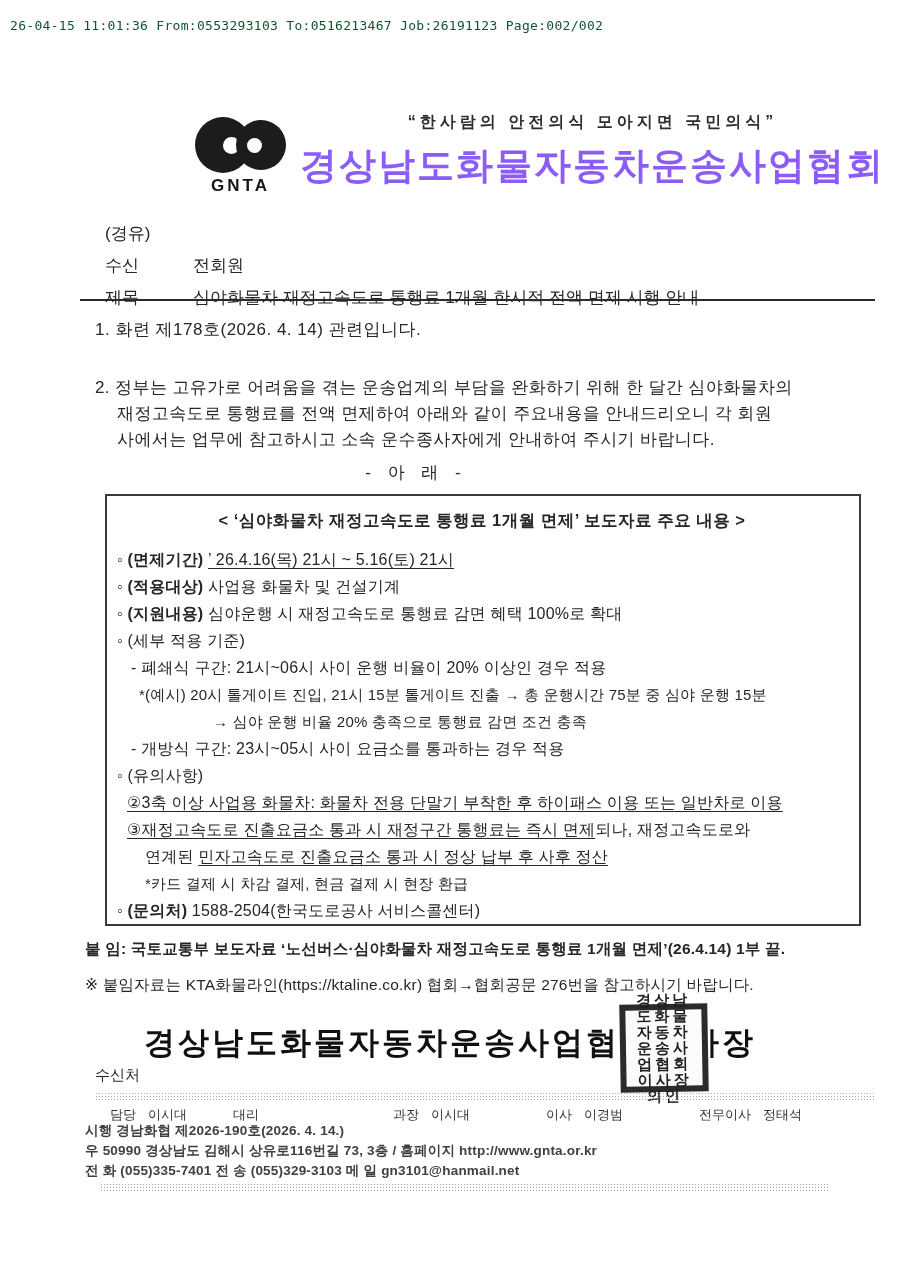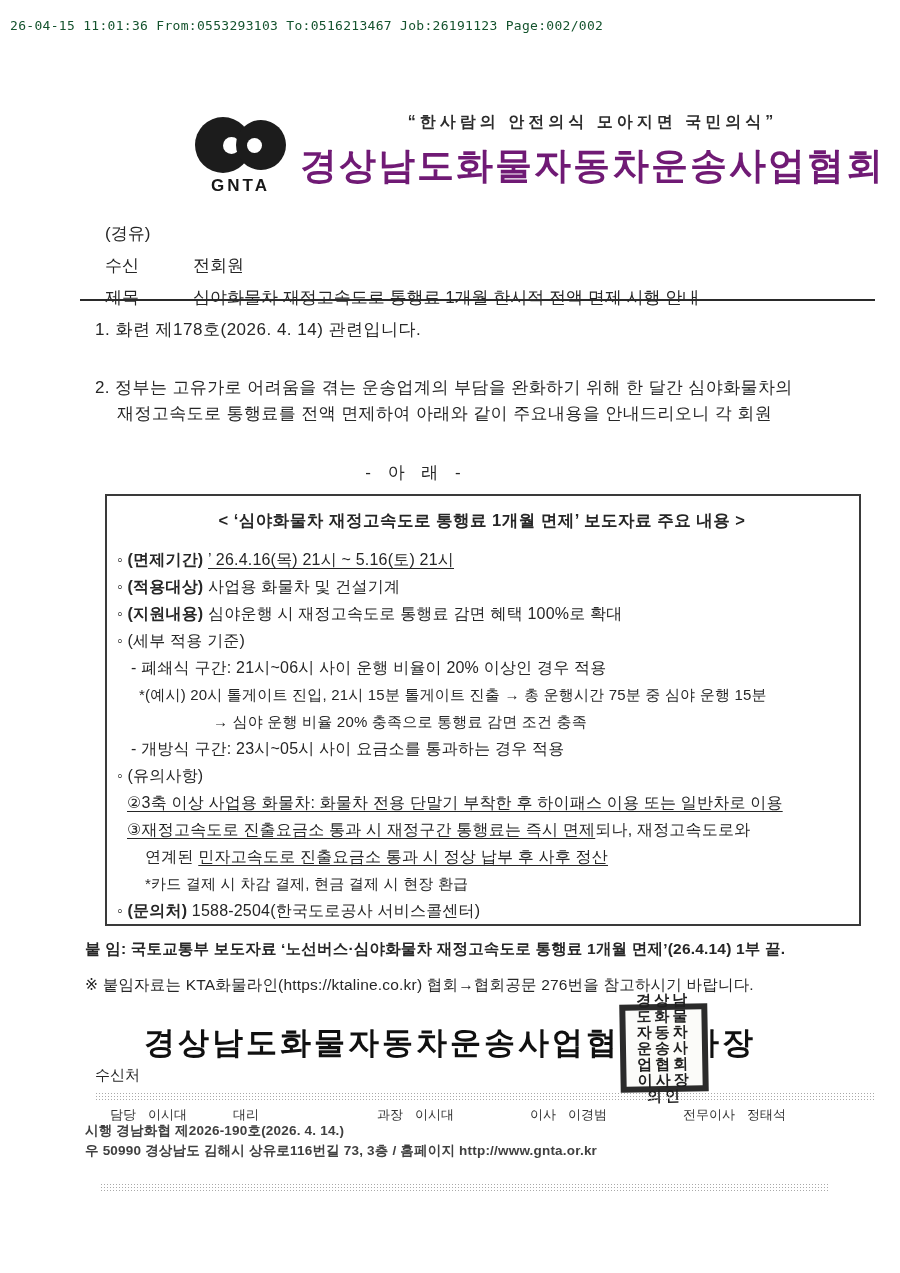--- a/index.html
+++ b/index.html
@@ -20,21 +20,21 @@
   .rings { display:flex; align-items:center; height:58px; margin-top:4px; }
   .ring { border-radius:50%; background:#1c1c1c; position:relative; }
   .ring.left  { width:56px; height:56px; }
   .ring.right { width:50px; height:50px; margin-left:-15px; }
   .ring::after { content:""; position:absolute; background:#ffffff; border-radius:50%; }
   .ring.left::after  { width:17px; height:17px; top:20px; right:11px; }
   .ring.right::after { width:15px; height:15px; top:18px; left:11px; }
   .logo-text { font-size:17px; font-weight:bold; letter-spacing:3px; color:#171717; margin-top:2px; }
   .lh-right { display:flex; flex-direction:column; align-items:center; }
   .slogan { font-size:16px; font-weight:bold; letter-spacing:4px; color:#2d2d2d; margin-bottom:8px; }
-  .org-name { font-size:37px; font-weight:bold; letter-spacing:2px; color:#701a75; }
+  .org-name { font-size:37px; font-weight:bold; letter-spacing:2px; color:#8b5cf6; }
   
   .meta { position:absolute; top:222px; left:105px; font-size:17px; }
   .meta-row { display:flex; margin-bottom:9px; }
   .meta-label { width:88px; flex:0 0 88px; }
   .meta-rule { position:absolute; top:299px; left:80px; width:795px; border-bottom:2px solid #2a2a2a; }
   
   .body-text { position:absolute; top:318px; left:95px; width:760px; font-size:17px; }
   .para1 { margin-bottom:34px; letter-spacing:0.5px; }
   .para2 .ln { line-height:26px; letter-spacing:0.4px; }
   .para2 .ln + .ln { padding-left:22px; }
@@ -119,20 +119,21 @@
       <span>심야화물차 재정고속도로 통행료 1개월 한시적 전액 면제 시행 안내</span>
     </div>
   </div>
   <div class="meta-rule"></div>
 
   <div class="body-text">
     <div class="para1">1. 화련 제178호(2026. 4. 14) 관련입니다.</div>
     <div class="para2">
       <div class="ln">2. 정부는 고유가로 어려움을 겪는 운송업계의 부담을 완화하기 위해 한 달간 심야화물차의</div>
       <div class="ln">재정고속도로 통행료를 전액 면제하여 아래와 같이 주요내용을 안내드리오니 각 회원</div>
+      <div class="ln">사에서는 업무에 참고하시고 소속 운수종사자에게 안내하여 주시기 바랍니다.</div>
     </div>
   </div>
 
   <div class="below-label">- 아   래 -</div>
 
   <div class="notice-box">
     <div class="box-title">&lt;  ‘심야화물차 재정고속도로 통행료 1개월 면제’  보도자료 주요 내용 &gt;</div>
     <div class="box-line">
       <span class="lbl">◦ (면제기간)</span>
       <span class="u">’ 26.4.16(목) 21시 ~ 5.16(토) 21시</span>
@@ -185,34 +186,35 @@
 
   <div class="staff-row">
     <div class="staff-item">
       <span class="role">담당</span>
       <span class="name">이시대</span>
     </div>
     <div class="staff-item">
       <span class="role">대리</span>
       <span class="name"></span>
     </div>
-    <div class="staff-item" style="margin-left:60px;">
+    <div class="staff-item" style="margin-left:76px;">
       <span class="role">과장</span>
       <span class="name">이시대</span>
     </div>
     <div class="staff-item" style="margin-left:30px;">
       <span class="role">이사</span>
       <span class="name">이경범</span>
     </div>
     <div class="staff-item" style="margin-left:30px;">
       <span class="role">전무이사</span>
       <span class="name">정태석</span>
     </div>
   </div>
 
   <div class="footer-lines">
     <div>시행   경남화협  제2026-190호(2026. 4. 14.)</div>
     <div>우 50990 경상남도 김해시 상유로116번길 73, 3층  /  홈페이지 http://www.gnta.or.kr</div>
+    <div>전 화 (055)335-7401  전 송 (055)329-3103   메 일 gn3101@hanmail.net</div>
   </div>
 
   <div class="speckle bottom-band"></div>
 
 </div>
 
 </body></html>

